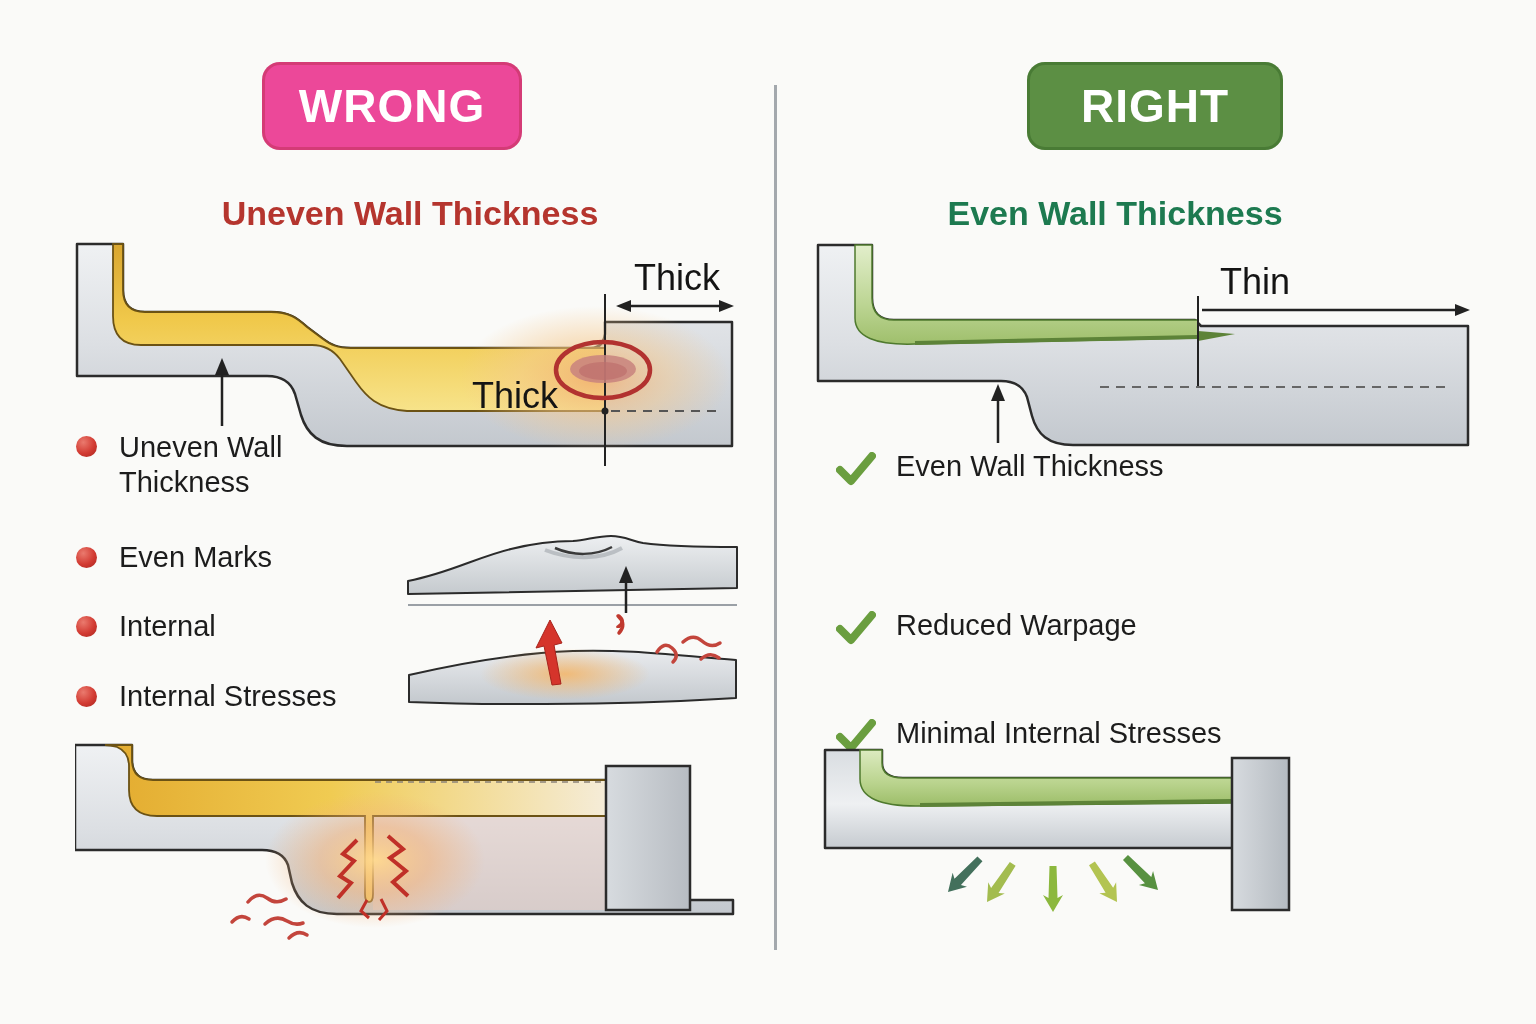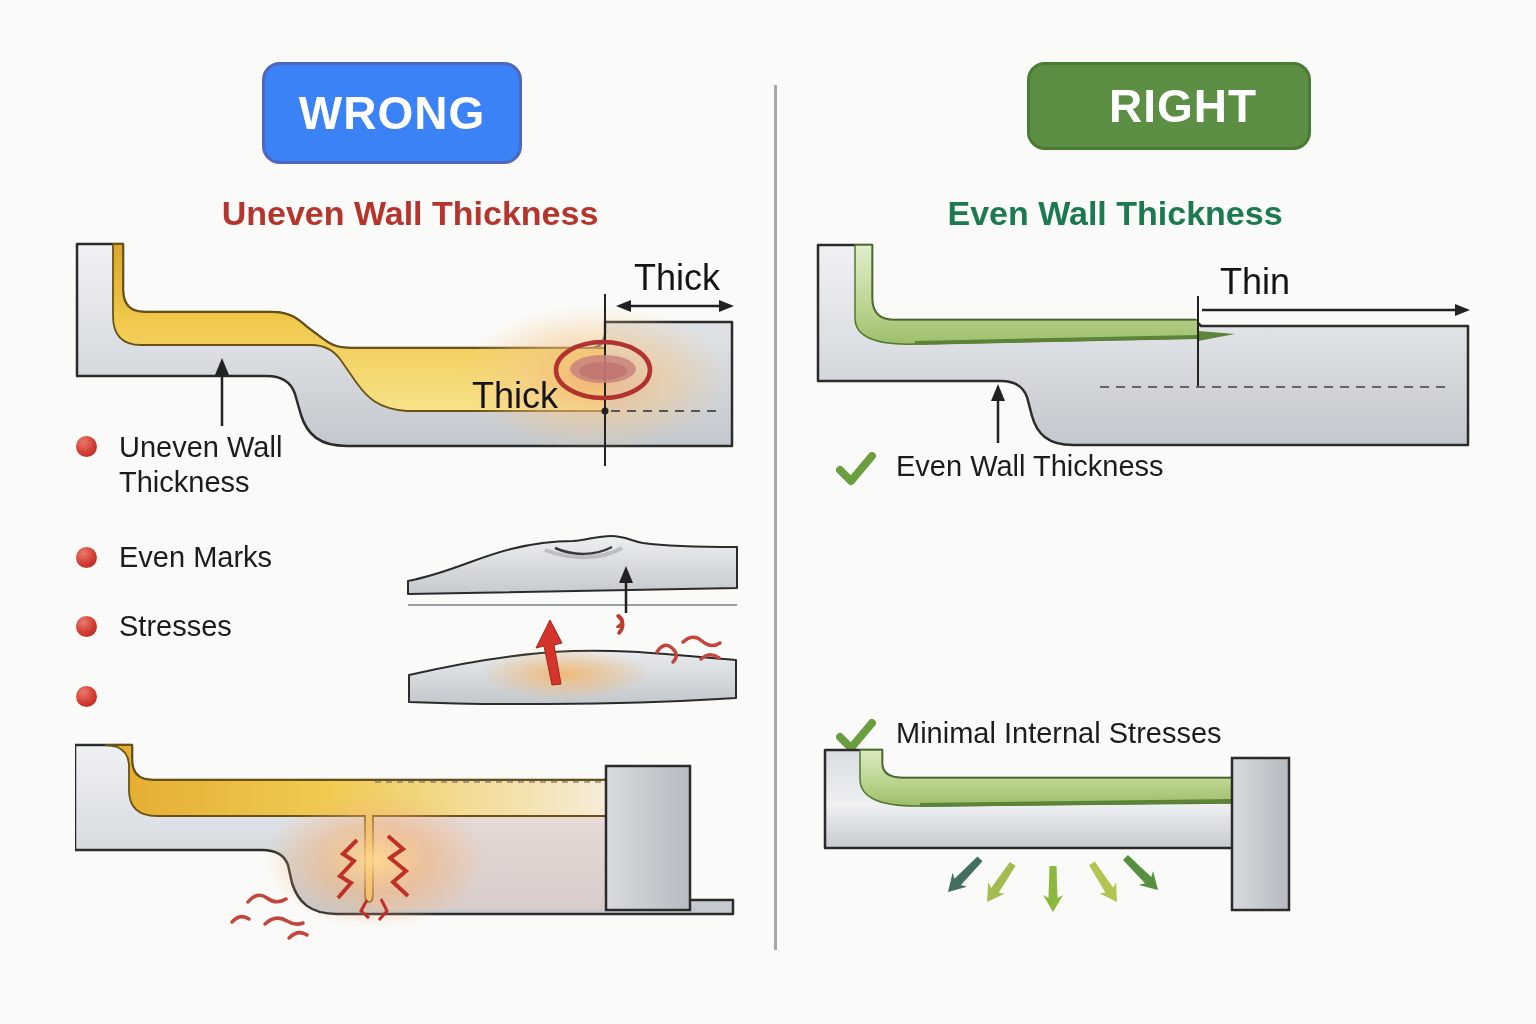--- a/index.html
+++ b/index.html
@@ -1,24 +1,24 @@
 <!DOCTYPE html>
 <html><head>
 <meta charset="utf-8">
 <style>
   html,body{margin:0;padding:0;background:#e9e9e9;}
   .canvas{position:relative;width:1536px;height:1024px;background:#fafaf8;overflow:hidden;
           font-family:"Liberation Sans",sans-serif;color:#1c1c1c;}
   .divider{position:absolute;left:774px;top:85px;width:3px;height:865px;background:#a3a8ad;}
   .badge{position:absolute;display:flex;align-items:center;justify-content:center;color:#fff;
          font-weight:bold;font-size:46px;letter-spacing:1px;border-radius:18px;}
-  .badge.wrong{left:262px;top:62px;width:260px;height:102px;background:#3b82f6;
+  .badge.wrong{left:262px;top:62px;width:260px;height:88px;background:#ec4899;
                box-shadow:inset 0 0 0 3px rgba(140,20,15,.25);}
   .badge.right{left:1027px;top:62px;width:256px;height:88px;background:#5c8f44;
-               box-shadow:inset 0 0 0 3px rgba(30,80,20,.3);padding-left:28px;}
+               box-shadow:inset 0 0 0 3px rgba(30,80,20,.3);}
   .section-title{position:absolute;font-size:34px;font-weight:bold;text-align:center;}
   .wrong-title{left:85px;top:194px;width:650px;color:#b5352e;}
   .right-title{left:790px;top:194px;width:650px;color:#1d7a50;}
   .diagram{position:absolute;}
   svg text{font-family:"Liberation Sans",sans-serif;}
   .issue-item,.benefit-item{position:absolute;display:flex;align-items:flex-start;font-size:29px;}
   .issue-item{left:76px;gap:22px;}
   .benefit-item{left:836px;gap:20px;}
   .bullet{flex:none;width:21px;height:21px;border-radius:50%;margin-top:6px;
           background:radial-gradient(circle at 35% 30%,#ea7a6e,#d23b33 55%,#a8241d);}
@@ -79,24 +79,25 @@
   <div class="issue-item" style="top:430px">
     <span class="bullet"></span>
     <span class="label wrap">Uneven Wall Thickness</span>
   </div>
   <div class="issue-item" style="top:541px">
     <span class="bullet"></span>
     <span class="label">Even Marks</span>
   </div>
   <div class="issue-item" style="top:610px">
     <span class="bullet"></span>
-    <span class="label">Stresses</span>
+    <span class="label">Internal</span>
   </div>
   <div class="issue-item" style="top:680px">
     <span class="bullet"></span>
+    <span class="label">Internal Stresses</span>
   </div>
 
   <svg class="diagram" style="left:405px;top:528px" width="335" height="100" viewBox="0 0 335 100">
     <defs>
       <linearGradient id="g2gray" x1="0" y1="0" x2="0" y2="1">
         <stop offset="0" stop-color="#edeff1"></stop>
           <stop offset="1" stop-color="#c5cace"></stop>
       </linearGradient>
     </defs>
     <path fill="url(#g2gray)" stroke="#2b2b2b" stroke-width="2" stroke-linejoin="round" d="M3,53 C45,45 72,29 106,21 C130,15 150,13 168,13 C182,12 192,8 206,8 C220,8 226,13 238,15
@@ -198,20 +199,26 @@
     <line x1="183" y1="205" x2="183" y2="160" stroke="#222" stroke-width="2.5"></line>
     <polygon points="183,146 176,163 190,163" fill="#222"></polygon>
   </svg>
 
   <div class="benefit-item" style="top:450px">
     <svg class="check-icon" viewBox="0 0 40 34">
       <polyline points="4,18 15,29 36,4" fill="none" stroke="#6a9e3f" stroke-width="8" stroke-linecap="round" stroke-linejoin="round"></polyline>
     </svg>
     <span class="label">Even Wall Thickness</span>
   </div>
+  <div class="benefit-item" style="top:609px">
+    <svg class="check-icon" viewBox="0 0 40 34">
+      <polyline points="4,18 15,29 36,4" fill="none" stroke="#6a9e3f" stroke-width="8" stroke-linecap="round" stroke-linejoin="round"></polyline>
+    </svg>
+    <span class="label">Reduced Warpage</span>
+  </div>
   <div class="benefit-item" style="top:717px">
     <svg class="check-icon" viewBox="0 0 40 34">
       <polyline points="4,18 15,29 36,4" fill="none" stroke="#6a9e3f" stroke-width="8" stroke-linecap="round" stroke-linejoin="round"></polyline>
     </svg>
     <span class="label">Minimal Internal Stresses</span>
   </div>
 
   <svg class="diagram" style="left:815px;top:735px" width="680" height="240" viewBox="0 0 680 240">
     <defs>
       <linearGradient id="g6gray" x1="0" y1="0" x2="0" y2="1">

